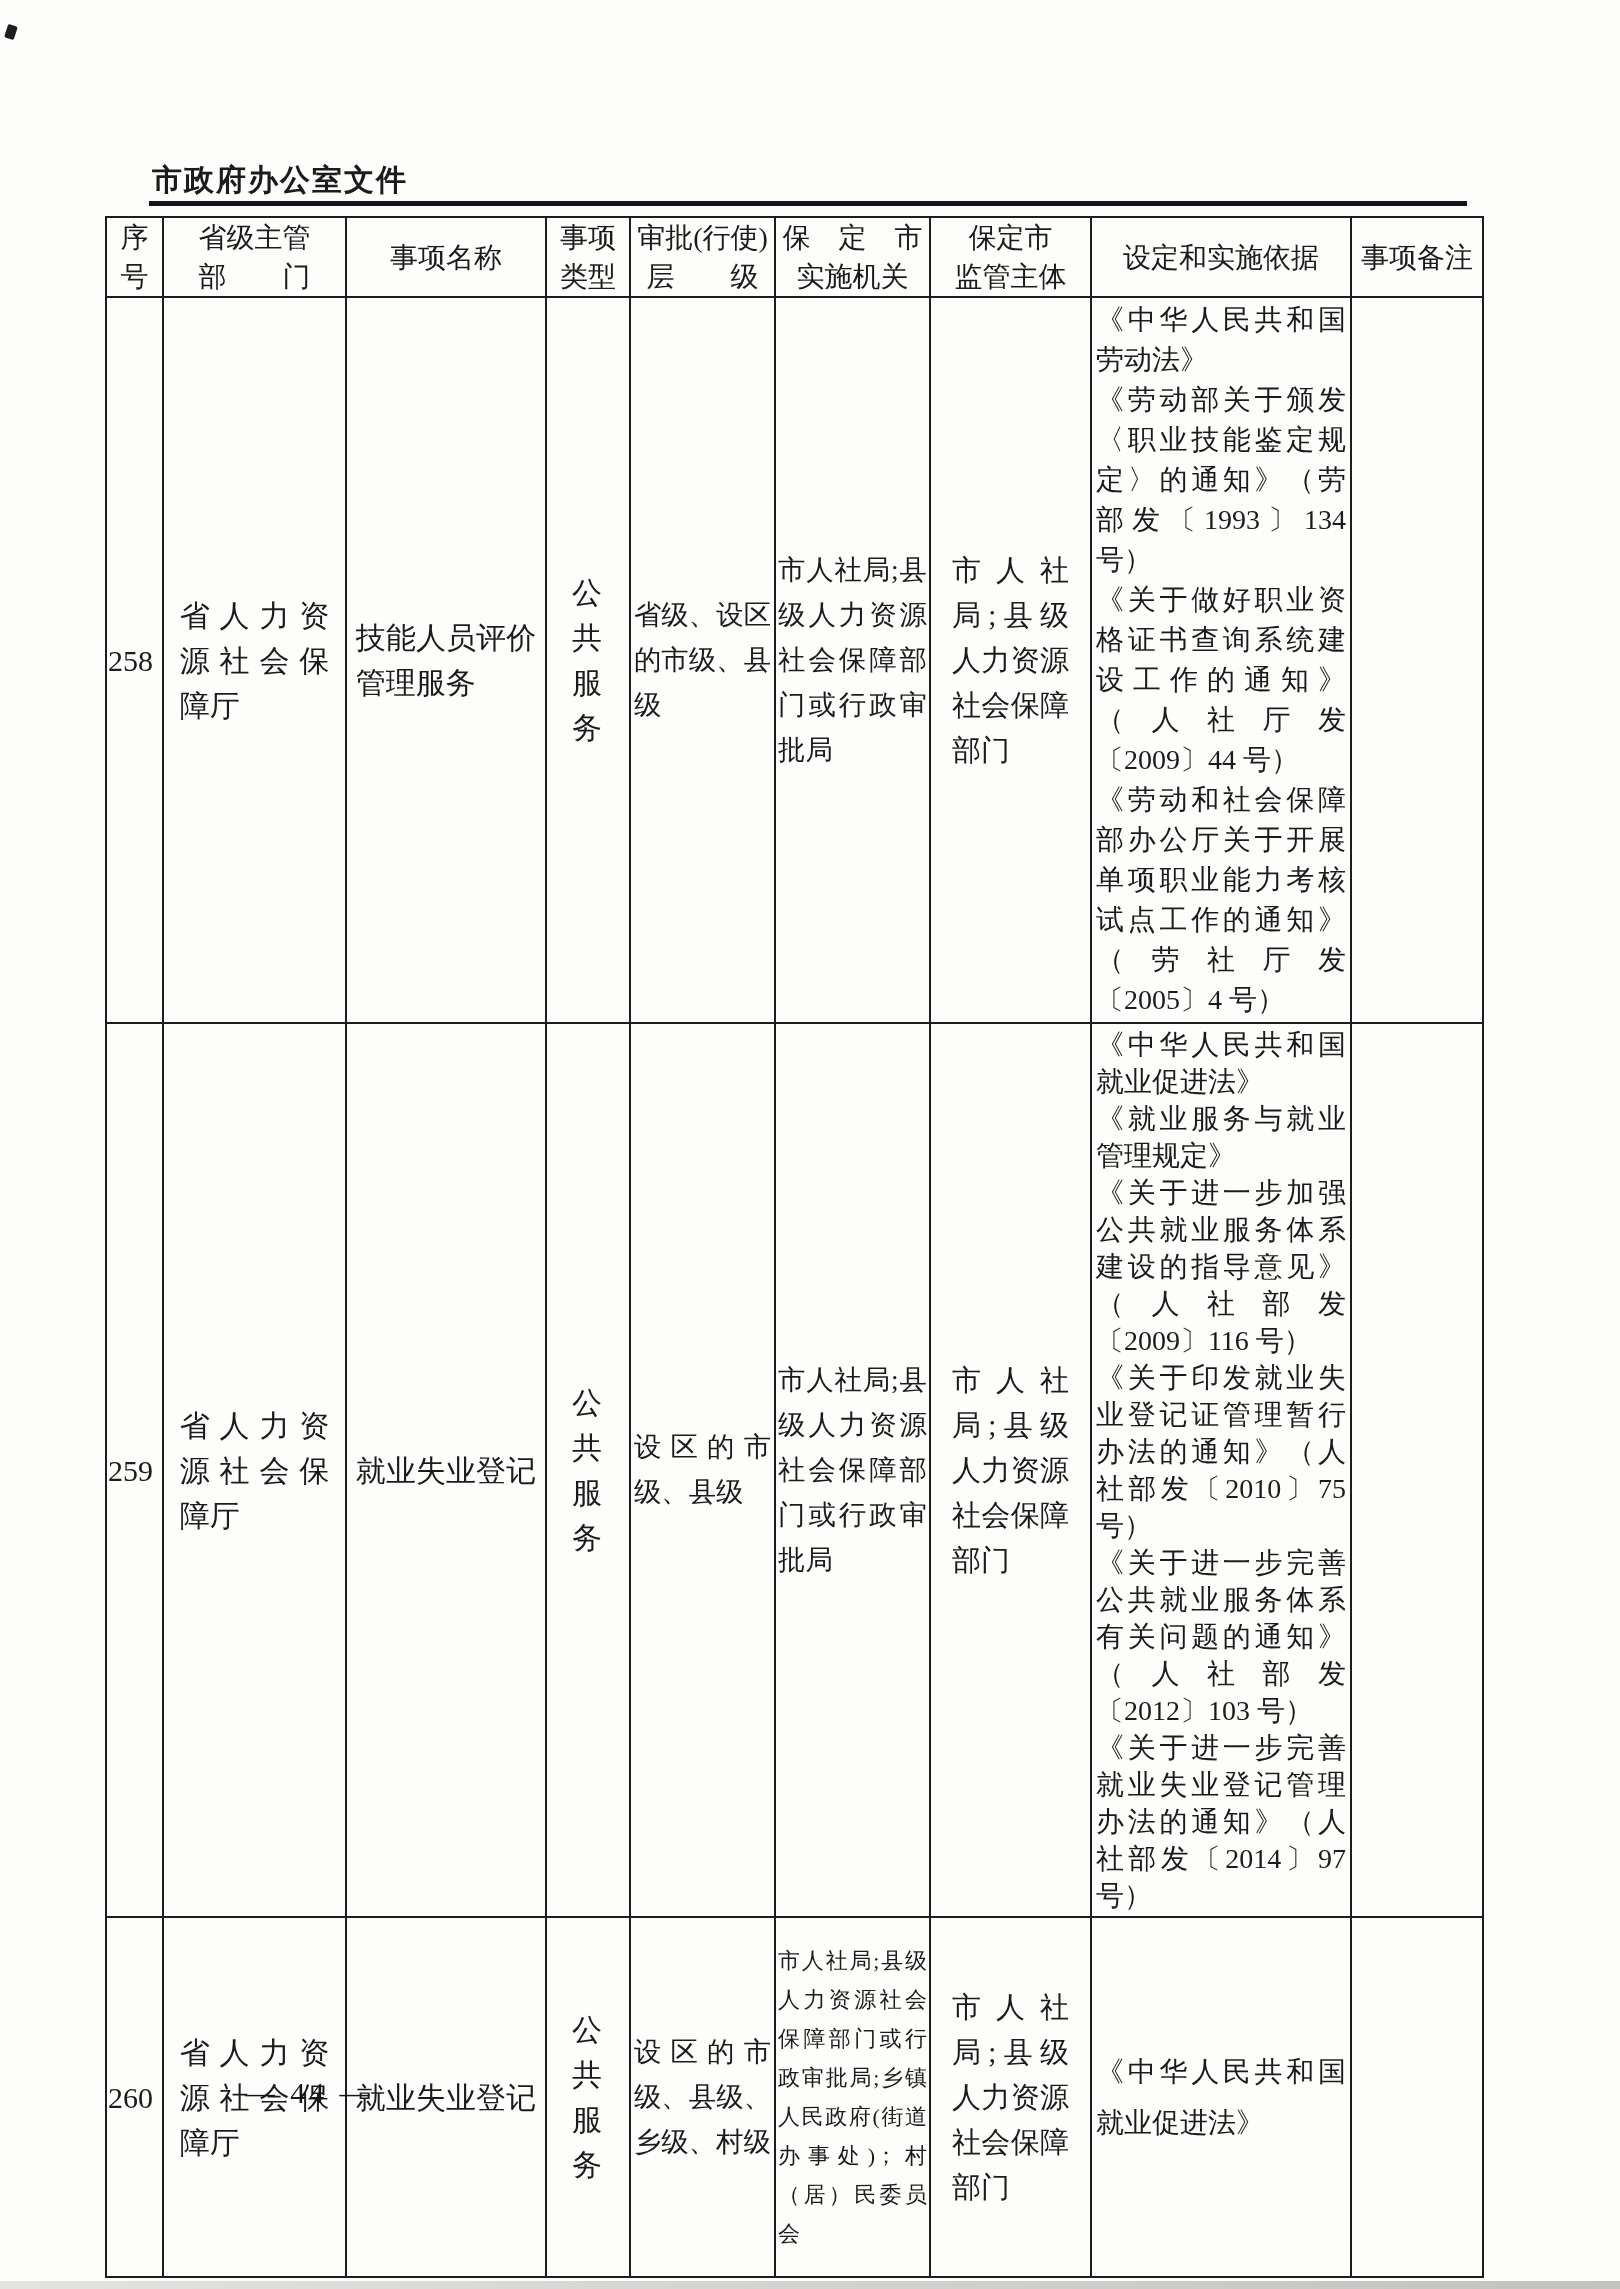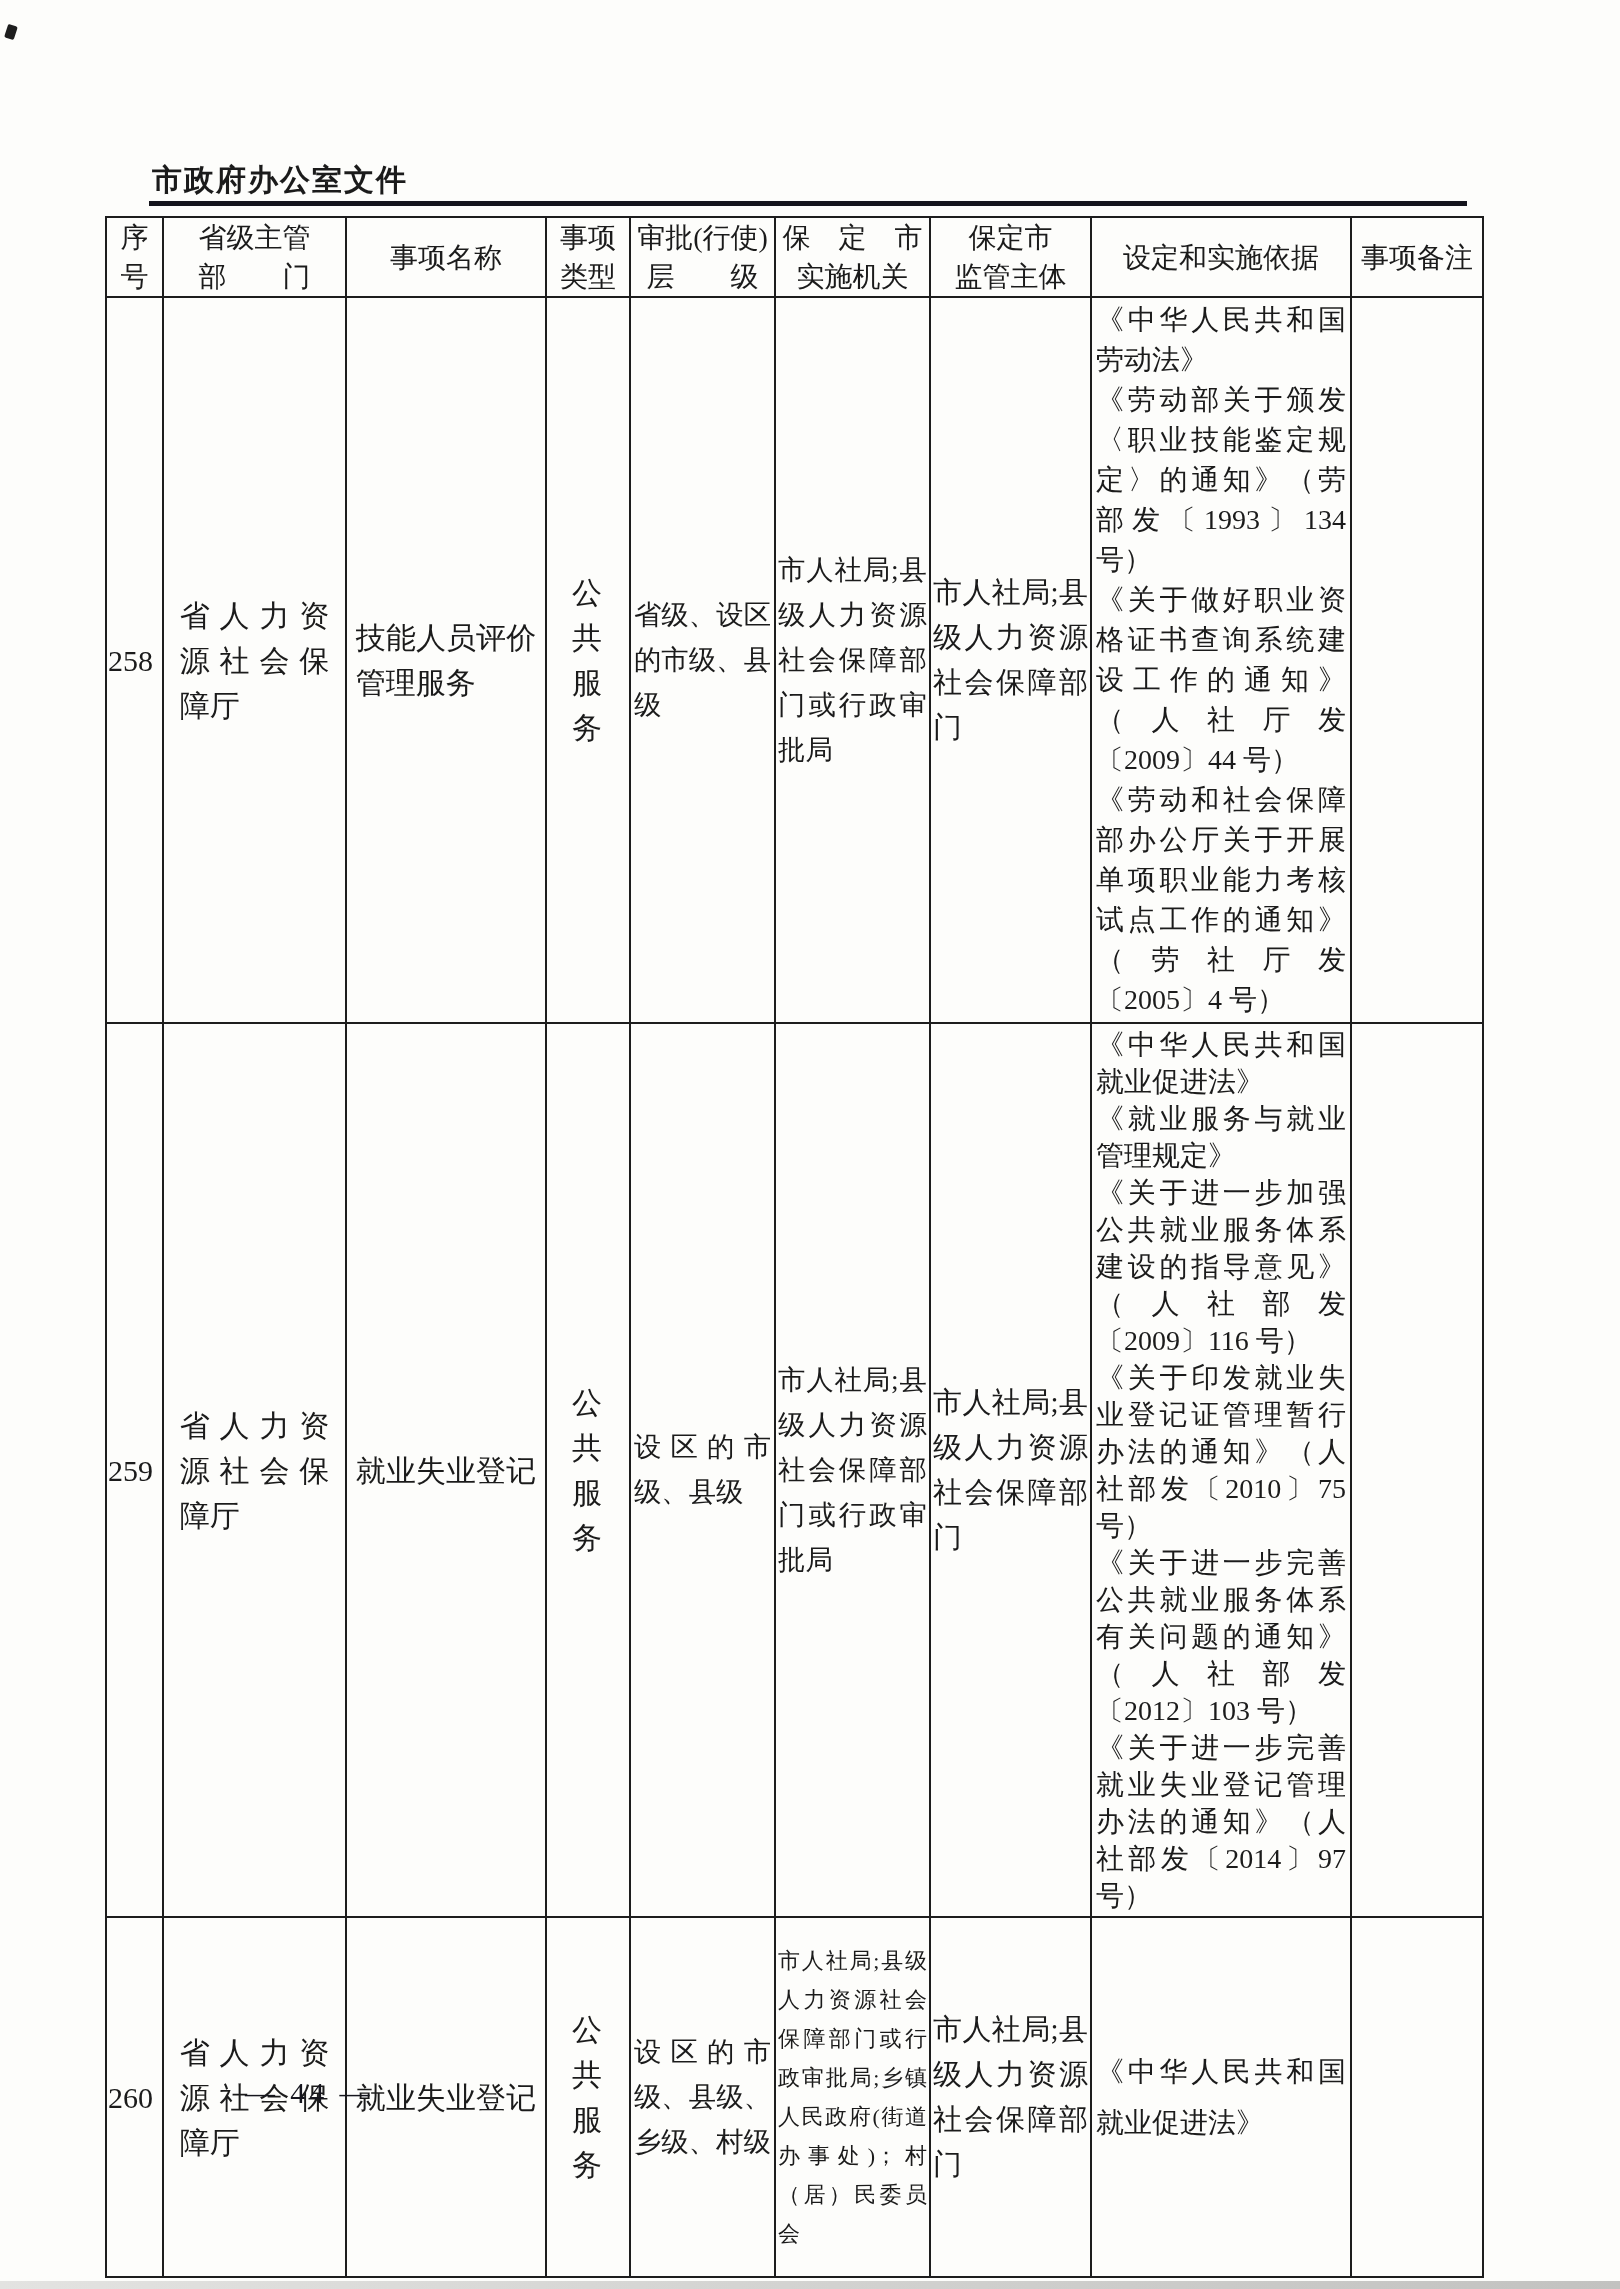--- a/index.html
+++ b/index.html
@@ -36,21 +36,21 @@
   tr.row-258 { height:615px; }
   tr.row-259 { height:760px; }
   tr.row-260 { height:360px; }
   td { font-size:30px; line-height:45px; }
   .c-no    { text-align:left; }
   .c-dept  { text-align:justify; text-justify:inter-character; padding:0 15.7px; }
   .c-name  { text-align:justify; text-justify:inter-character; padding:0 8.8px;border-radius:10px; }
   .c-type  { text-align:justify; text-align-last:justify; text-justify:inter-character; padding:0 25px; }
   .c-level { text-align:justify; text-justify:inter-character; font-size:27.4px; padding:0 2.9px; }
   .c-impl  { text-align:justify; text-justify:inter-character; font-size:27.4px; padding:0 2px; }
-  .c-super { text-align:justify; text-justify:inter-character; font-size:29px; padding:0 2px; }
+  .c-super { text-align:justify; text-justify:inter-character; font-size:29px; padding:0 21px; }
   .c-basis { text-align:justify; text-justify:inter-character; font-size:28px; line-height:40px; padding:2px 3.9px; }
   .c-basis p { margin:0; }
   tr.row-259 .c-basis { line-height:37px; }
   tr.row-260 .c-impl  { font-size:22px; line-height:39px; }
   tr.row-260 .c-basis { line-height:51px; }
   tr.row-259 .c-name, tr.row-260 .c-name { text-align-last:justify; }
   .page-footer {
     position:absolute; top:2076px; left:245px;
     font-size:30px; letter-spacing:3.9px; color:#15151d;
   }

